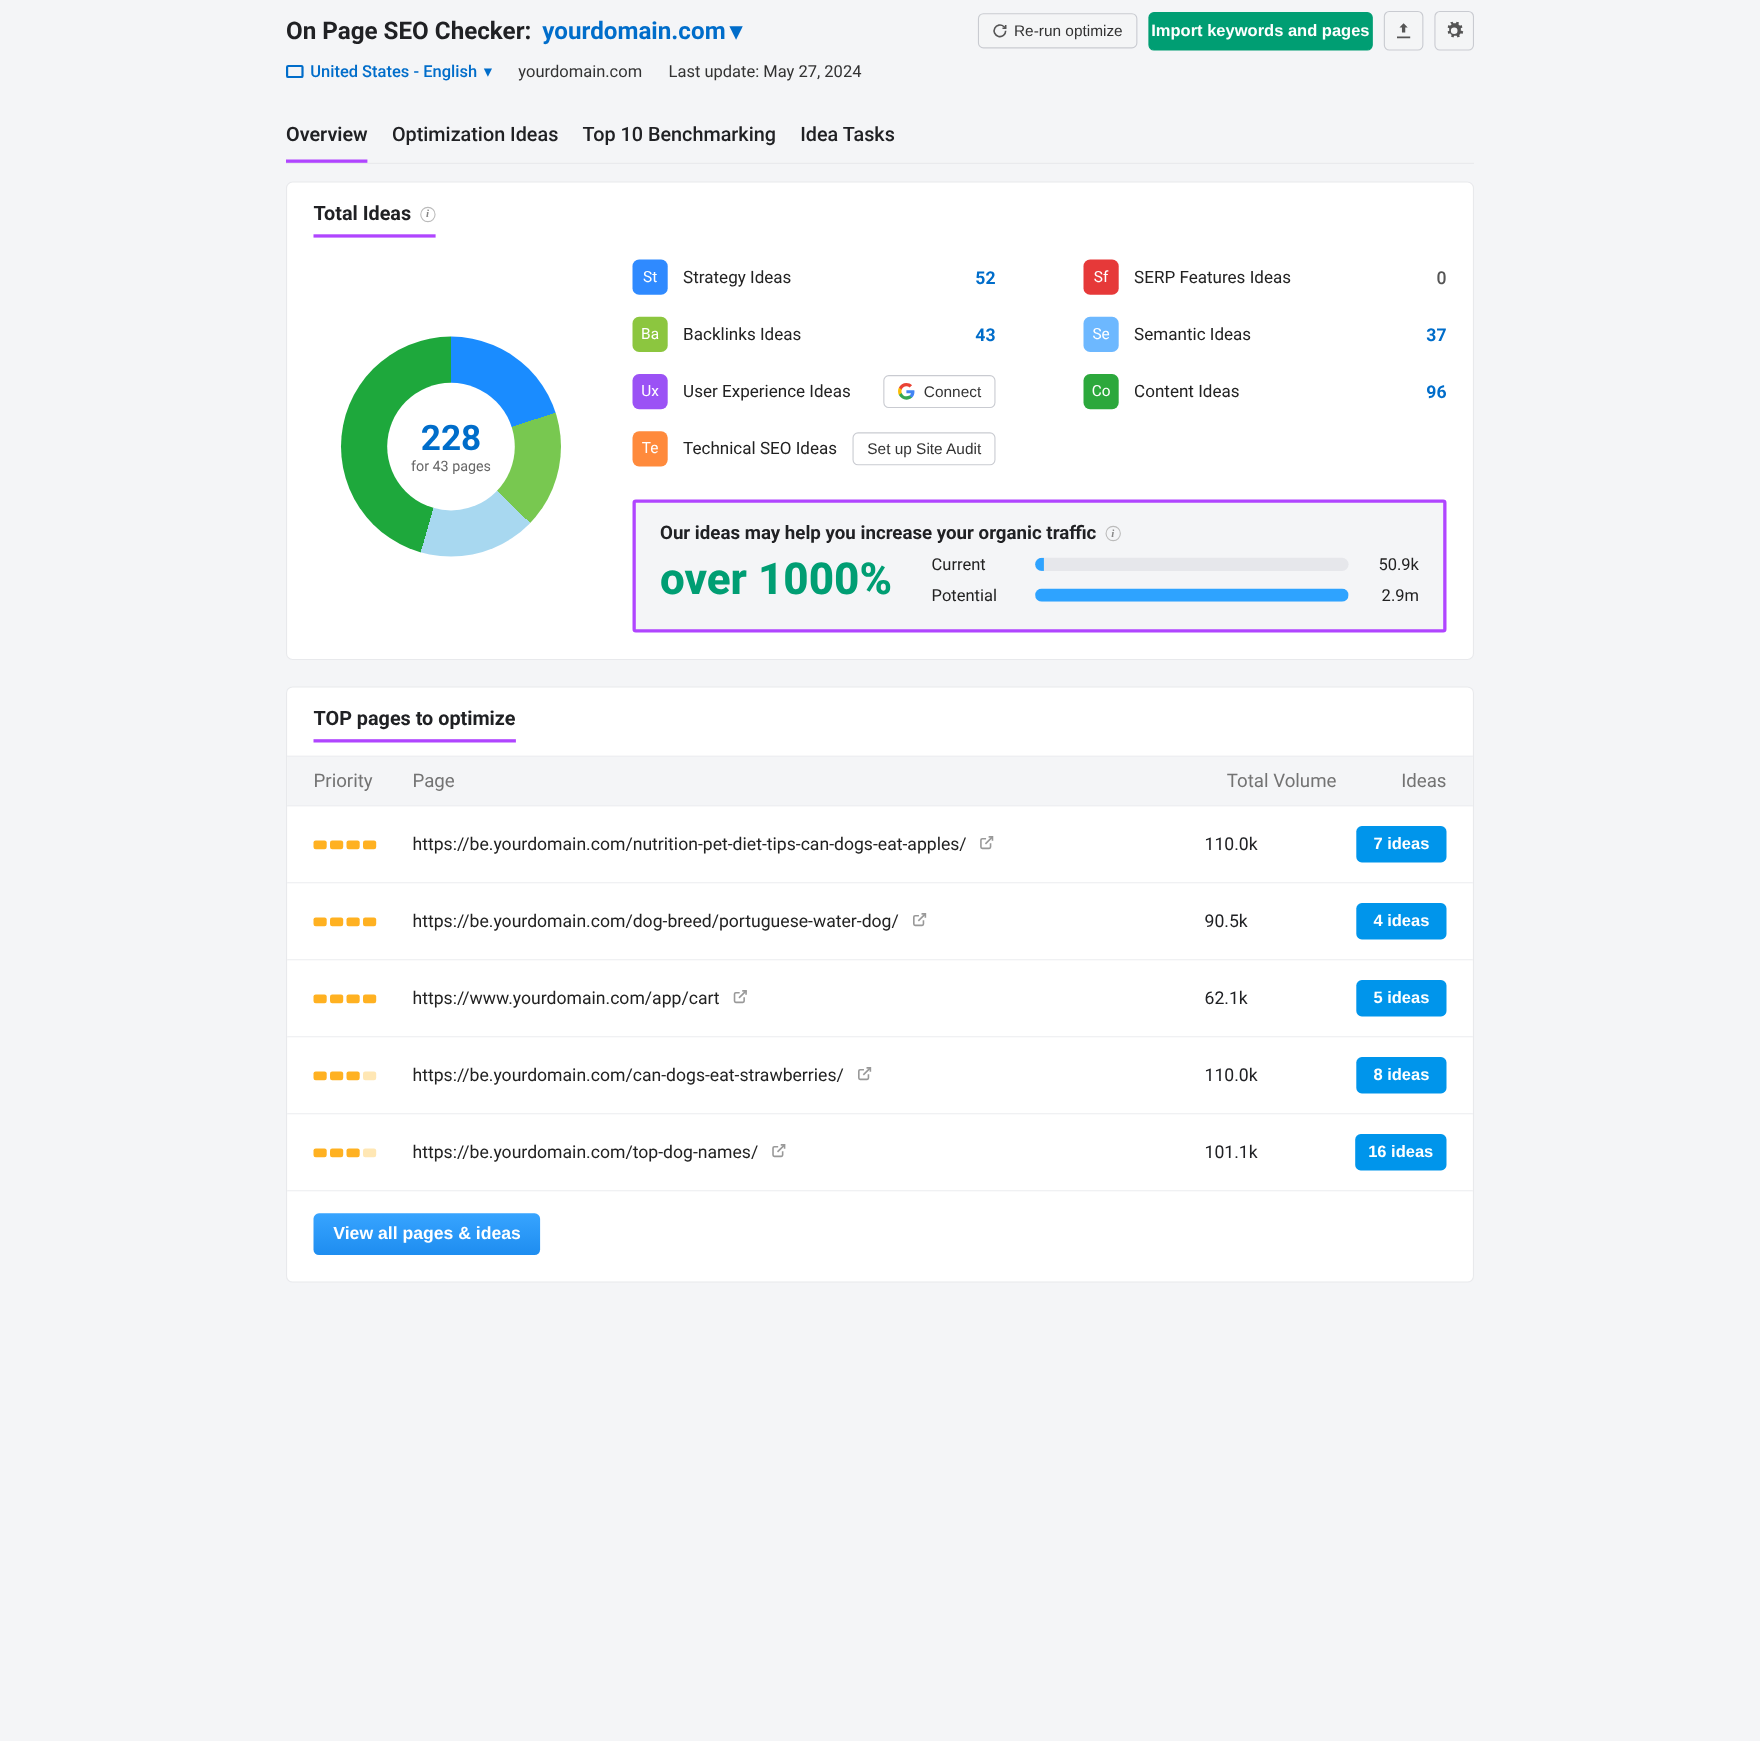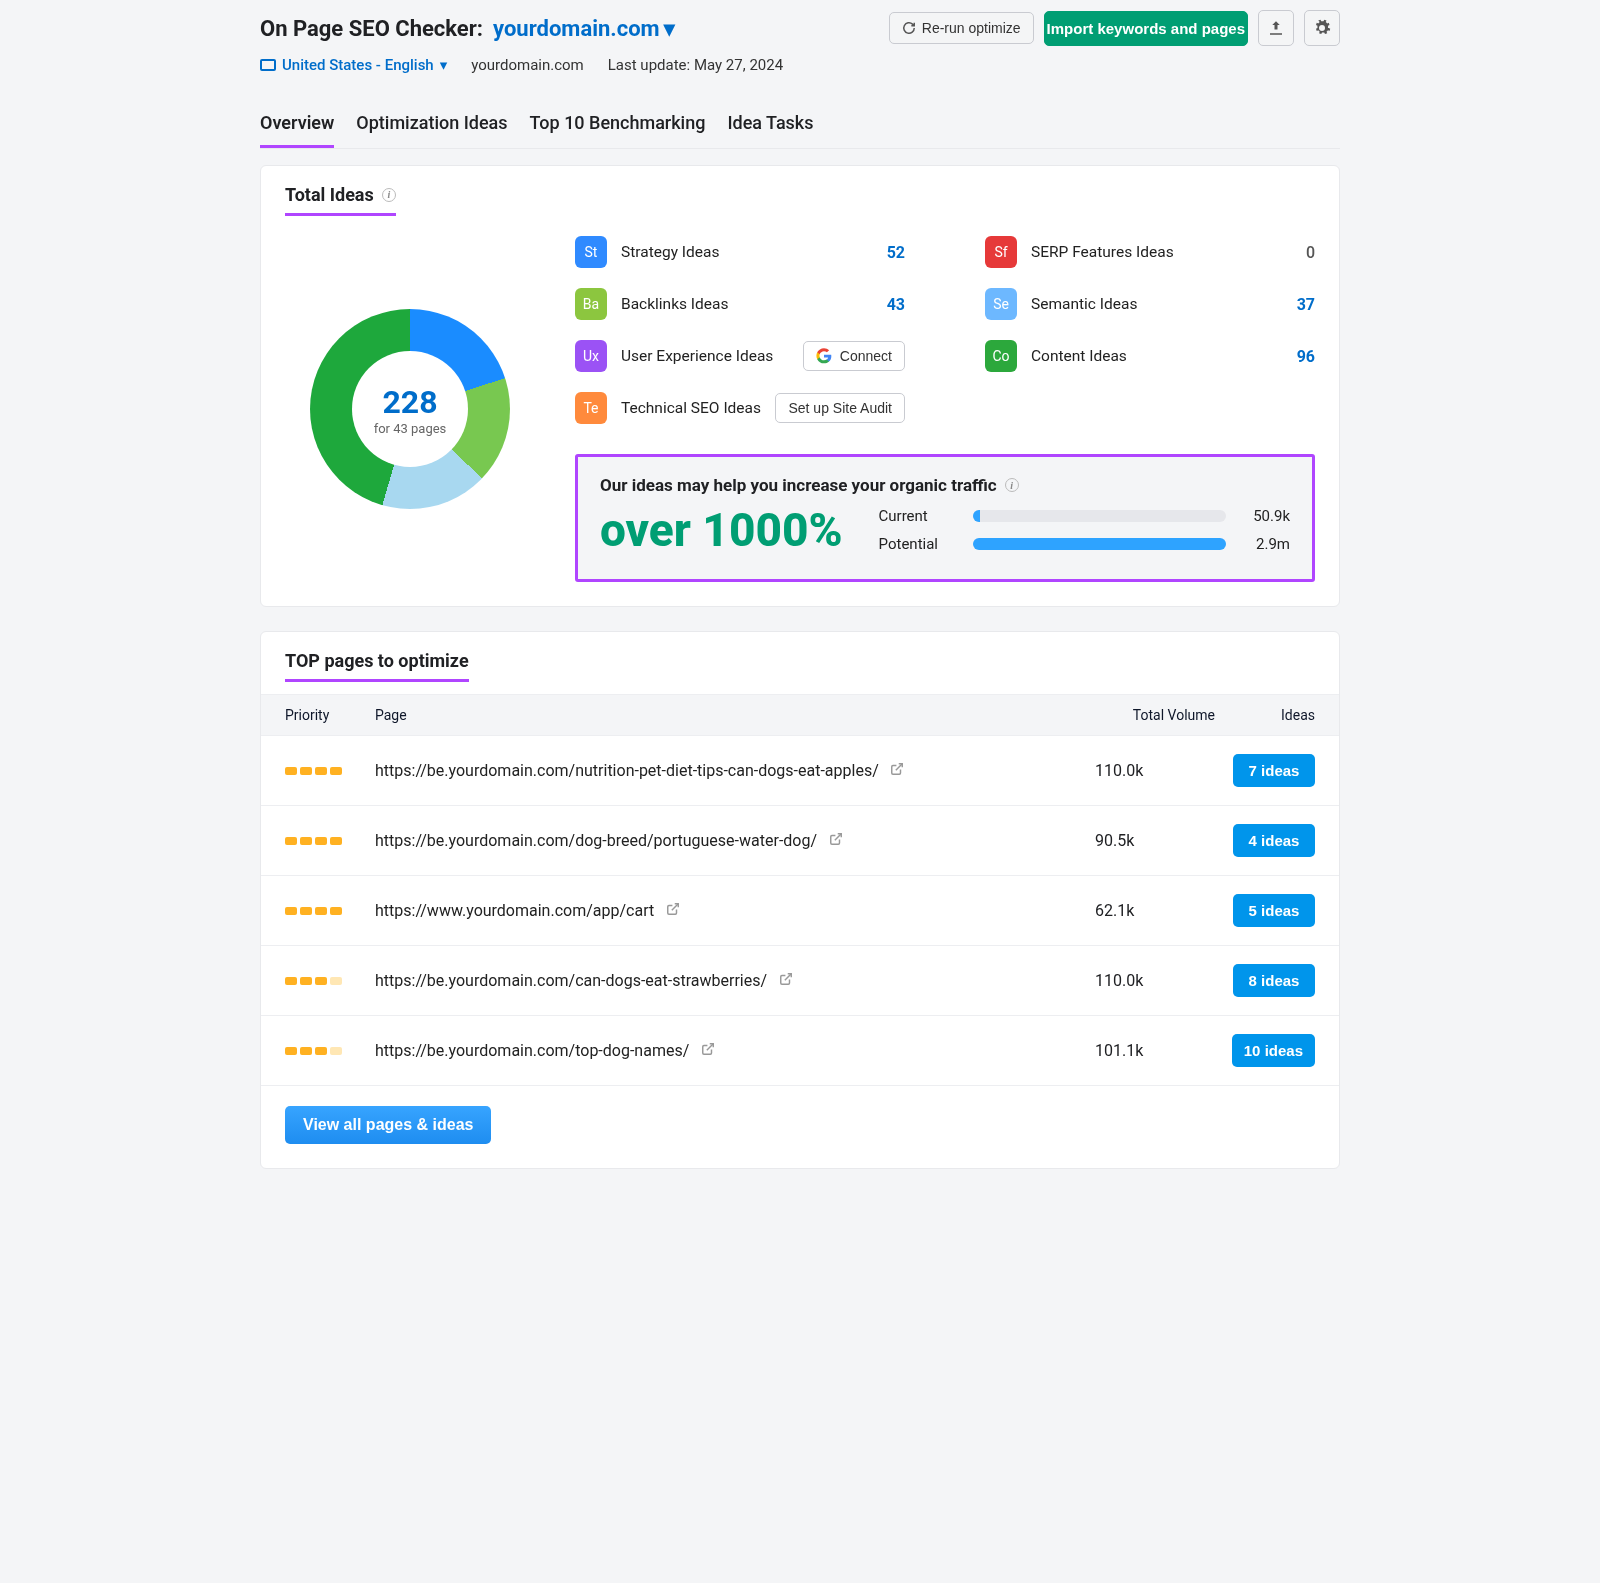--- a/index.html
+++ b/index.html
@@ -48,31 +48,31 @@
 .b-co { background: #2ca83c; }
 .idea-label { flex: 1; font-size: 15.5px; color: #222; }
 .idea-val { font-size: 16px; font-weight: 700; color: #006dca; min-width: 34px; text-align: right; }
 .idea-val.zero { color: #555; font-weight: 500; }
 .idea-btn { border: 1px solid #c9cbd1; background: #fff; border-radius: 5px; padding: 6px 12px; font-size: 14px; cursor: pointer; display: inline-flex; align-items: center; gap: 8px; color: #333; }
 .gicon { width: 16px; height: 16px; }
 
 .increase-box { grid-column: 1 / span 2; margin-top: 10px; border: 3px solid #b045ff; background: #f4f5f7; border-radius: 3px; padding: 18px 22px 22px 22px; }
 .increase-head { font-size: 17px; font-weight: 700; display: flex; align-items: center; gap: 8px; }
 .increase-body { display: flex; align-items: center; gap: 36px; margin-top: 8px; }
-.increase-pct { font-size: 46px; font-weight: 800; color: #009e73; }
+.increase-pct { font-size: 40px; font-weight: 800; color: #009e73; }
 .inc-bars { flex: 1; display: flex; flex-direction: column; gap: 10px; }
 .inc-bar-row { display: flex; align-items: center; gap: 14px; font-size: 15px; }
 .inc-bar-label { width: 80px; color: #222; }
 .inc-bar { flex: 1; height: 12px; background: #e6e7eb; border-radius: 6px; overflow: hidden; }
 .inc-fill { height: 100%; background: #2ea3ff; }
 .inc-val { width: 50px; text-align: right; color: #222; }
 
 .top-card { background: #fff; border: 1px solid #e8e9ec; border-radius: 6px; margin-top: 24px; padding: 18px 0 24px 0; }
 .top-card .card-title { margin-left: 24px; }
-.tbl-head { display: flex; background: #f4f5f7; border-top: 1px solid #edeef1; border-bottom: 1px solid #edeef1; padding: 12px 24px; margin-top: 12px; font-size: 14px; color: #0f172a; }
+.tbl-head { display: flex; background: #f4f5f7; border-top: 1px solid #edeef1; border-bottom: 1px solid #edeef1; padding: 12px 24px; margin-top: 12px; font-size: 17px; color: #737373; }
 .col-pri { width: 90px; } .col-page { flex: 1; } .col-vol { width: 120px; text-align: right; } .col-ideas { width: 100px; text-align: right; }
 .tbl-row { display: flex; align-items: center; border-bottom: 1px solid #edeef1; padding: 18px 24px; }
 .prio { display: flex; gap: 3px; }
 .prio span { width: 12px; height: 8px; background: #ffb121; border-radius: 2px; }
 .prio span.dim { background: #ffe7b4; }
 .page-url { font-size: 16px; color: #222; }
 .ext-icon { display: inline-flex; margin-left: 8px; color: #999; }
 .vol { font-size: 16px; text-align: left; width: 120px; }
 .ideas-btn { background: #0095eb; color: #fff; border: none; border-radius: 5px; padding: 8px 12px; font-size: 15px; font-weight: 600; cursor: pointer; min-width: 82px; text-align: center; }
 .view-all-btn { background: linear-gradient(#37a4ff, #1e8df0); color: #fff; border: none; border-radius: 5px; padding: 10px 18px; font-size: 16px; font-weight: 600; cursor: pointer; margin: 20px 0 0 24px; }
@@ -319,19 +319,19 @@
       <span class="page-url">https://be.yourdomain.com/top-dog-names/</span>
       <span class="ext-icon">
         <svg width="14" height="14" viewBox="0 0 24 24" fill="none" stroke="#999" stroke-width="2.5">
                 <path d="M18 13v6a2 2 0 0 1-2 2H5a2 2 0 0 1-2-2V8a2 2 0 0 1 2-2h6"></path>
                 <path d="M15 3h6v6"></path>
                 <path d="M10 14L21 3"></path>
               </svg>
       </span>
     </div>
     <div class="vol">101.1k</div>
-    <div class="col-ideas"><button class="ideas-btn">10 ideas</button></div>
+    <div class="col-ideas"><button class="ideas-btn">16 ideas</button></div>
         </div>
       </div>
     <button class="view-all-btn">View all pages &amp; ideas</button>
   </div>
 
 </div>
 
 </body></html>

